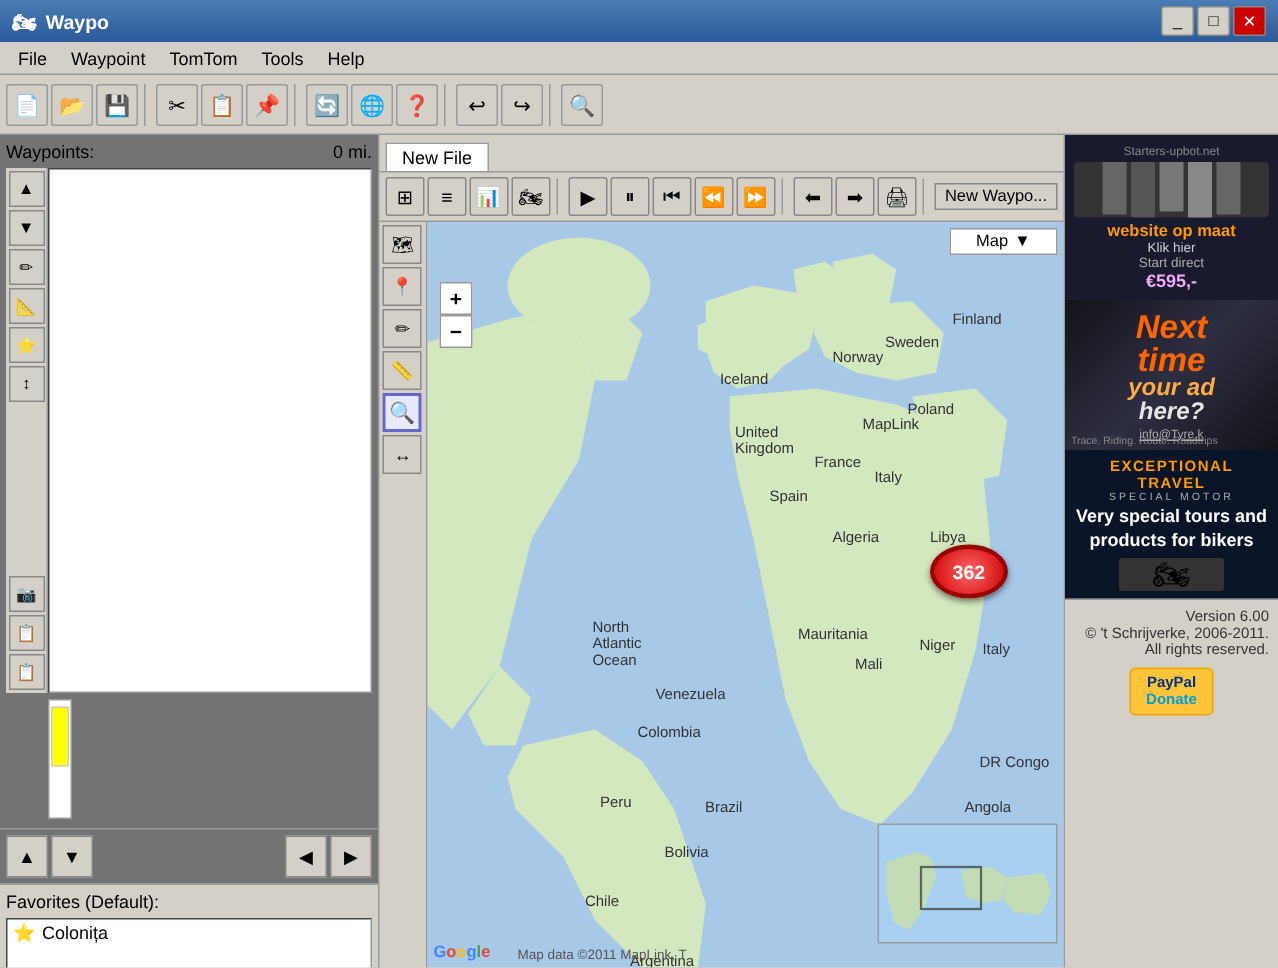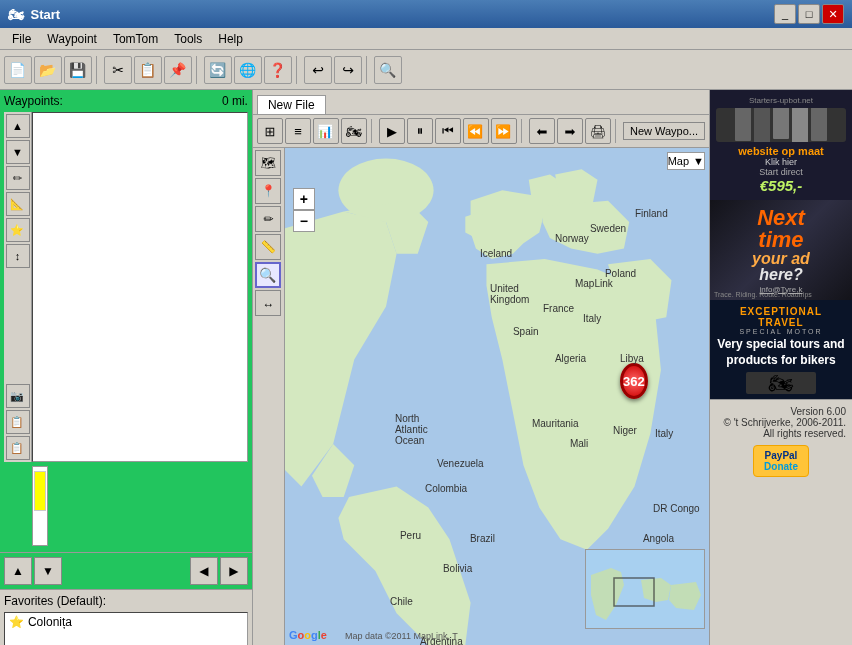--- a/index.html
+++ b/index.html
@@ -20,21 +20,21 @@
 
     
     #toolbar { background: #d4d0c8; height: 40px; display: flex; align-items: center; padding: 2px 4px; gap: 2px; border-bottom: 1px solid #999; }
     .tb-btn { width: 28px; height: 28px; background: #d4d0c8; border: 1px solid #999; border-radius: 2px; display: flex; align-items: center; justify-content: center; cursor: pointer; font-size: 14px; }
     .tb-sep { width: 4px; height: 28px; border-left: 1px solid #999; margin: 0 2px; }
 
     
     #main { display: flex; height: calc(645px - 28px - 22px - 40px); }
 
     
-    #left-panel { width: 285px; display: flex; flex-direction: column; background: #22c55e; border-right: 1px solid #999; }
+    #left-panel { width: 285px; display: flex; flex-direction: column; background: #737373; border-right: 1px solid #999; }
     #waypoints-section { flex: 1; padding: 4px; }
     #waypoints-header { display: flex; justify-content: space-between; align-items: center; margin-bottom: 4px; }
     #waypoints-list { background: white; border: 1px inset #999; height: 350px; overflow-y: auto; position: relative; }
     #wp-toolbar { display: flex; border-top: 1px solid #999; }
 
     .wp-side-btn { width: 28px; height: 28px; background: #d4d0c8; border: 1px solid #888; display: flex; align-items: center; justify-content: center; cursor: pointer; font-size: 12px; }
 
     
     #vert-toolbar { width: 28px; background: #d4d0c8; display: flex; flex-direction: column; align-items: center; padding: 2px; gap: 2px; border-right: 1px solid #999; }
     .vt-btn { width: 24px; height: 24px; background: #d4d0c8; border: 1px solid #888; display: flex; align-items: center; justify-content: center; cursor: pointer; font-size: 11px; }
@@ -58,35 +58,35 @@
     #map-side-tools { width: 32px; background: #d4d0c8; border-right: 1px solid #999; display: flex; flex-direction: column; align-items: center; padding: 2px; gap: 2px; }
     .mst-btn { width: 26px; height: 26px; background: #d4d0c8; border: 1px solid #888; display: flex; align-items: center; justify-content: center; cursor: pointer; font-size: 12px; }
 
     
     #yellow-slider { width: 16px; background: white; border: 1px solid #999; margin: 2px; position: relative; }
     #yellow-thumb { position: absolute; top: 4px; left: 0; width: 14px; height: 60px; background: yellow; border: 1px solid #999; }
 
     #map { flex: 1; background: #a8c8e8; position: relative; overflow: hidden; }
 
     
-    #map-type-sel { position: absolute; top: 4px; right: 4px; background: white; border: 1px solid #999; padding: 2px 0; font-size: 11px; cursor: pointer; display: flex; align-items: center; gap: 4px; }
+    #map-type-sel { position: absolute; top: 4px; right: 4px; background: white; border: 1px solid #999; padding: 2px 17px; font-size: 11px; cursor: pointer; display: flex; align-items: center; gap: 4px; }
 
     
     #zoom-controls { position: absolute; top: 40px; left: 8px; display: flex; flex-direction: column; }
     .zoom-btn { width: 22px; height: 22px; background: white; border: 1px solid #999; display: flex; align-items: center; justify-content: center; cursor: pointer; font-size: 14px; font-weight: bold; }
 
     
     #scale-bar { position: absolute; bottom: 20px; left: 60px; background: rgba(255,255,255,0.8); padding: 2px 4px; font-size: 10px; border: 1px solid #999; }
 
     
     #google-logo { position: absolute; bottom: 4px; left: 4px; font-size: 11px; color: #555; font-weight: bold; }
     #map-attribution { position: absolute; bottom: 4px; left: 60px; font-size: 9px; color: #555; }
 
     
-    #cluster-marker { position: absolute; top: 215px; left: 335px; width: 28px; height: 36px; background: radial-gradient(circle, #ff6666, #cc0000); border-radius: 50%; border: 3px solid #990000; display: flex; align-items: center; justify-content: center; color: white; font-weight: bold; font-size: 13px; box-shadow: 0 2px 4px rgba(0,0,0,0.5); }
+    #cluster-marker { position: absolute; top: 215px; left: 335px; width: 52px; height: 36px; background: radial-gradient(circle, #ff6666, #cc0000); border-radius: 50%; border: 3px solid #990000; display: flex; align-items: center; justify-content: center; color: white; font-weight: bold; font-size: 13px; box-shadow: 0 2px 4px rgba(0,0,0,0.5); }
 
     
     #right-panel { width: 158px; display: flex; flex-direction: column; border-left: 1px solid #999; }
     #ad-top { flex: 0 0 310px; background: #e8e0d8; border-bottom: 1px solid #999; overflow: hidden; position: relative; }
     #ad-website { background: #1a1a2e; height: 120px; display: flex; flex-direction: column; align-items: center; justify-content: center; padding: 8px; color: white; text-align: center; position: relative; }
 
     #ad-next { background: #222; height: 120px; display: flex; align-items: center; justify-content: center; overflow: hidden; position: relative; }
 
     #ad-travel { background: #1a1a2e; height: 120px; display: flex; flex-direction: column; align-items: center; justify-content: center; padding: 6px; text-align: center; }
 
@@ -114,21 +114,21 @@
     .left-panel-inner { display: flex; flex: 1; overflow: hidden; }
     .wp-list-col { flex: 1; display: flex; flex-direction: column; }
     .vt-spacer { flex: 1; }
   </style>
 </head>
 <body>
 
 <div id="titlebar">
   <div id="titlebar-left">
     <span>🏍</span>
-    <span>Start</span>
+    <span>Waypo</span>
   </div>
   <div id="titlebar-controls">
     <div class="title-btn title-btn-min">_</div>
     <div class="title-btn title-btn-max">□</div>
     <div class="title-btn title-btn-close">✕</div>
   </div>
 </div>
 
 <div id="menubar">
   <div class="menu-item">File</div>
@@ -347,21 +347,21 @@
             <div style="width:16px; height:36px; background:#666; border-radius:1px;"></div>
             <div style="width:16px; height:38px; background:#555; border-radius:1px;"></div>
             <div style="width:16px; height:34px; background:#777; border-radius:1px;"></div>
             <div style="width:16px; height:40px; background:#888; border-radius:1px;"></div>
             <div style="width:16px; height:36px; background:#666; border-radius:1px;"></div>
           </div>
         </div>
         <div style="font-size:11px; font-weight:bold; color:#ff9900;">website op maat</div>
         <div style="font-size:9px; color:#ccc;">Klik hier</div>
         <div style="font-size:9px; color:#aaa;">Start direct</div>
-        <div style="font-size:15px; font-weight:bold; color:#bef264;font-style:italic;">€595,-</div>
+        <div style="font-size:12px; font-weight:bold; color:#f0abfc;">€595,-</div>
       </div>
 
       <div id="ad-next" style="background:#1a1a3a; height:100px; display:flex; flex-direction:column; align-items:center; justify-content:center; padding:4px; position:relative; overflow:hidden;">
         <div style="position:absolute; top:0; left:0; right:0; bottom:0; background: linear-gradient(135deg, #111 0%, #334 50%, #111 100%); opacity:0.8;"></div>
         <div style="position:relative; z-index:1; text-align:center;">
           <div style="font-size:22px; font-weight:900; color:#ff6600; line-height:1; font-style:italic;">Next</div>
           <div style="font-size:22px; font-weight:900; color:#ff6600; line-height:1; font-style:italic;">time</div>
           <div style="font-size:16px; font-weight:bold; color:#ffaa44; line-height:1; font-style:italic;">your ad</div>
           <div style="font-size:16px; font-weight:bold; color:#e5e5e5; line-height:1; font-style:italic;">here?</div>
           <div style="font-size:8px; color:#aaa; margin-top:2px;text-decoration:underline;">info@Tyre.k</div>

